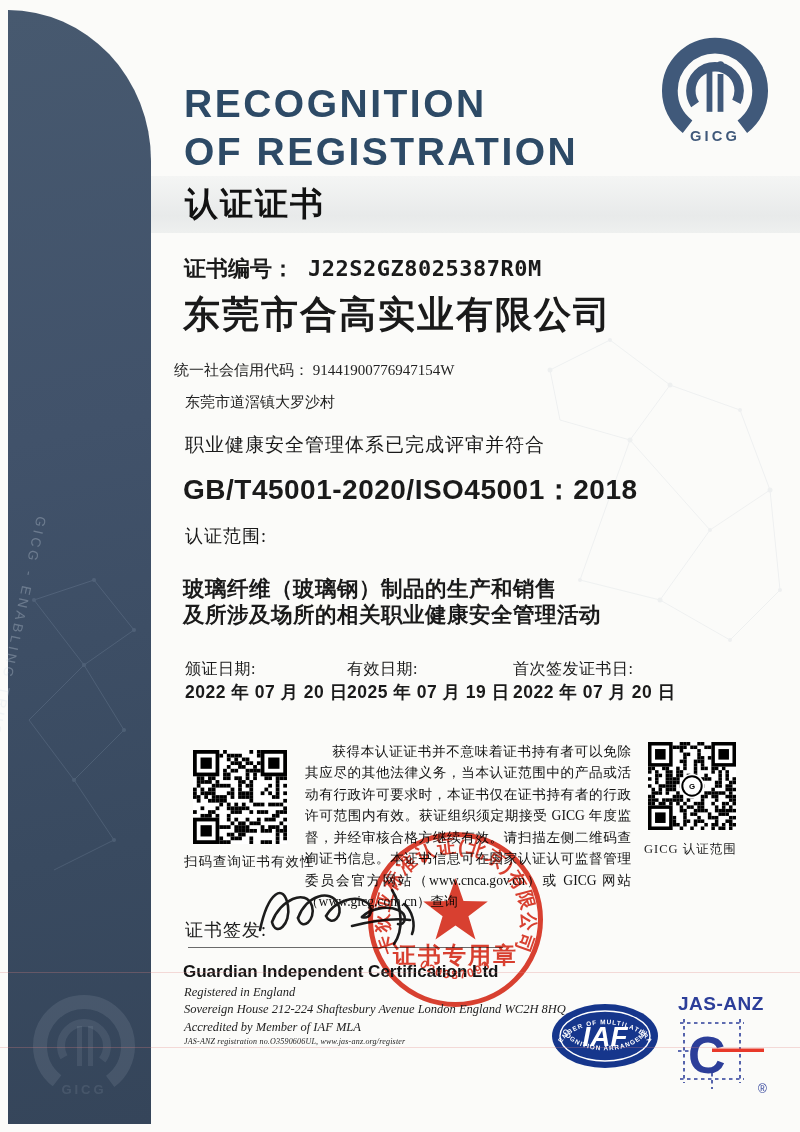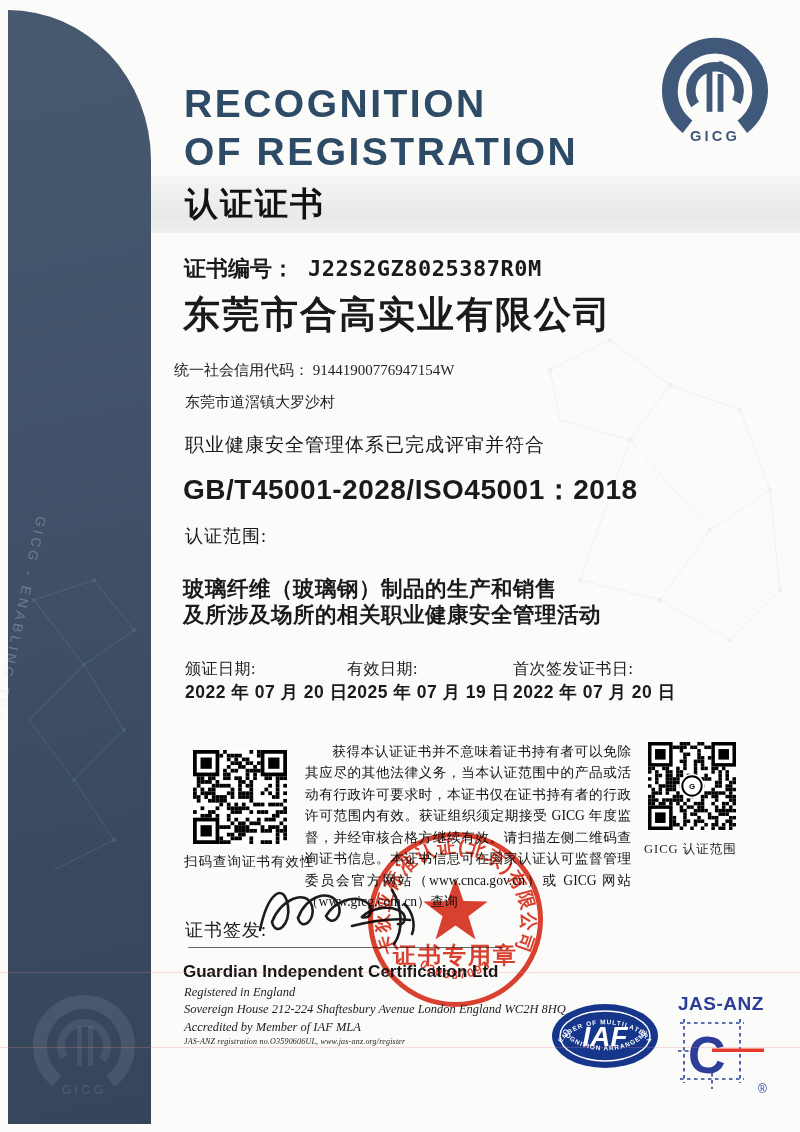--- a/index.html
+++ b/index.html
@@ -136,21 +136,21 @@
 
   <div class="abs serif-sm credit">
     <span>统一社会信用代码：</span>
     <span>91441900776947154W</span>
   </div>
 
   <div class="abs serif-sm addr">东莞市道滘镇大罗沙村</div>
 
   <div class="abs sys">职业健康安全管理体系已完成评审并符合</div>
 
-  <div class="abs std">GB/T45001-2028/ISO45001：2018</div>
+  <div class="abs std">GB/T45001-2020/ISO45001：2018</div>
 
   <div class="abs scope-label">认证范围:</div>
   <div class="abs scope">
     <div>玻璃纤维（玻璃钢）制品的生产和销售</div>
     <div>及所涉及场所的相关职业健康安全管理活动</div>
   </div>
 
   <div class="abs d1">
     <div class="date-label">颁证日期:</div>
     <div class="date-value">2022 年 07 月 20 日</div>

